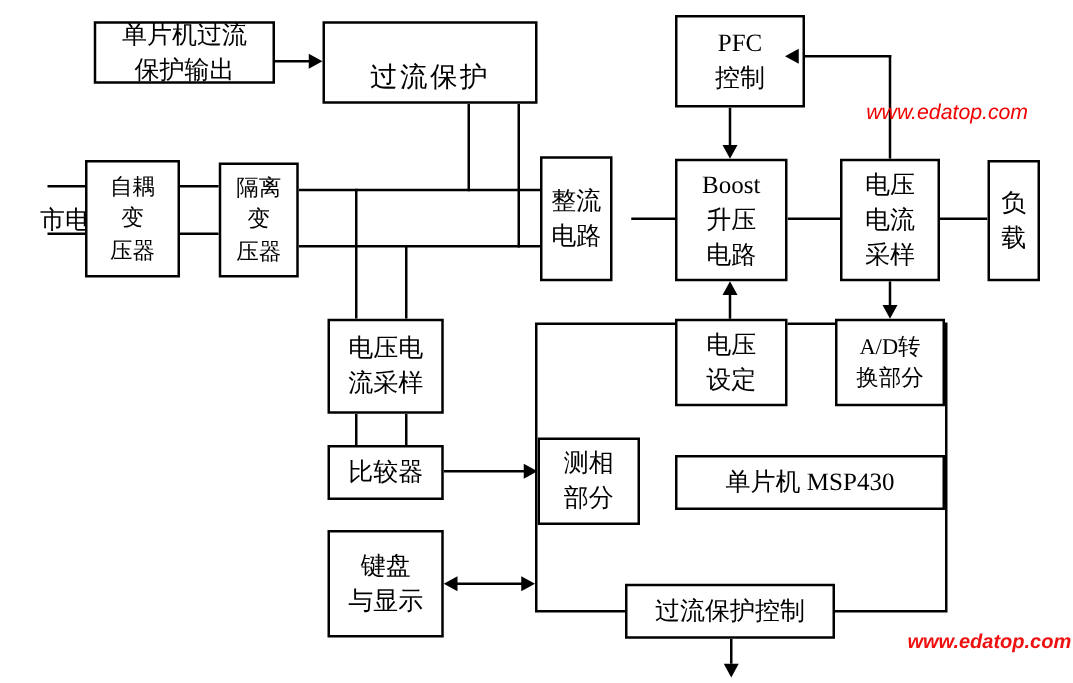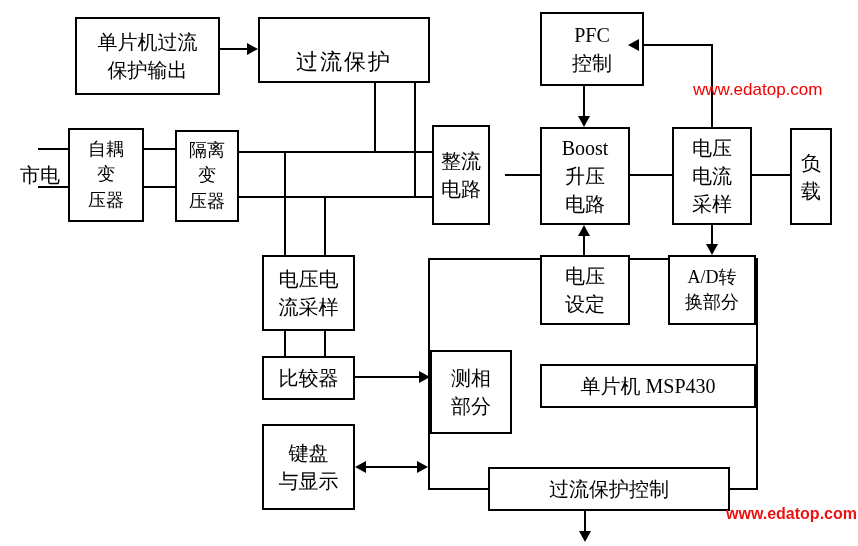--- a/index.html
+++ b/index.html
@@ -18,21 +18,21 @@
   .bigbox { position:absolute; border:2px solid #000; background:transparent; z-index:1; }
   .hline,.vline { position:absolute; background:#000; z-index:2; }
   .hline { height:2px; }
   .vline { width:2px; }
   .arr { position:absolute; width:0; height:0; z-index:4; }
   .arr-right { border-top:6px solid transparent; border-bottom:6px solid transparent; border-left:11px solid #000; }
   .arr-left  { border-top:6px solid transparent; border-bottom:6px solid transparent; border-right:11px solid #000; }
   .arr-up    { border-left:6px solid transparent; border-right:6px solid transparent; border-bottom:11px solid #000; }
   .arr-down  { border-left:6px solid transparent; border-right:6px solid transparent; border-top:11px solid #000; }
   .plain-lbl { position:absolute; font-size:20px; z-index:3; color:#000; }
-  .wm { position:absolute; z-index:5; font-family:"Liberation Sans","DejaVu Sans",sans-serif; }
+  .wm { position:absolute; z-index:5; font-family:"Liberation Sans","DejaVu Sans",sans-serif;font-style:italic; }
   .wm-top { left:693px; top:80px; font-size:17px; color:#f00000; }
   .wm-brand { left:718px; top:468px; font-size:25px; font-weight:bold; letter-spacing:1px; color:#ef8078; }
   .wm-bottom { left:726px; top:505px; font-size:16px; font-weight:bold; color:#ee1111; }
 </style>
 </head>
 <body>
 
 <div class="canvas">
 
   <div class="bigbox" style="left:428px;top:258px;width:330px;height:232px"></div>
@@ -78,23 +78,23 @@
   <div class="hline" style="left:364px;top:466px;width:56px"></div>
   <div class="arr arr-left" style="left:355px;top:461px"></div>
   <div class="arr arr-right" style="left:417px;top:461px"></div>
 
   <div class="hline" style="left:220px;top:48px;width:28px"></div>
   <div class="arr arr-right" style="left:247px;top:43px"></div>
 
   <div class="vline" style="left:584px;top:511px;height:20px"></div>
   <div class="arr arr-down" style="left:579px;top:531px"></div>
 
-  <div class="plain-lbl" style="left:20px;top:162px">市电</div>
+  <div class="plain-lbl" style="left:32px;top:162px">市电</div>
 
-  <div class="box" style="left:75px;top:17px;width:145px;height:78px">
+  <div class="box" style="left:75px;top:17px;width:145px;height:50px">
     <span class="lbl">单片机过流
 保护输出</span>
   </div>
 
   <div class="box" style="left:258px;top:17px;width:172px;height:66px">
     <span class="lbl wide">过流保护</span>
   </div>
 
   <div class="box" style="left:540px;top:12px;width:104px;height:74px">
     <span class="lbl">PFC
@@ -147,34 +147,34 @@
 
   <div class="box" style="left:668px;top:255px;width:88px;height:70px">
     <span class="lbl small">A/D转
 换部分</span>
   </div>
 
   <div class="box" style="left:262px;top:356px;width:93px;height:44px">
     <span class="lbl">比较器</span>
   </div>
 
-  <div class="box" style="left:430px;top:350px;width:82px;height:84px">
+  <div class="box" style="left:430px;top:350px;width:82px;height:70px">
     <span class="lbl">测相
 部分</span>
   </div>
 
   <div class="box" style="left:540px;top:364px;width:216px;height:44px">
     <span class="lbl">单片机 MSP430</span>
   </div>
 
   <div class="box" style="left:262px;top:424px;width:93px;height:86px">
     <span class="lbl">键盘
 与显示</span>
   </div>
 
-  <div class="box" style="left:488px;top:467px;width:242px;height:44px">
+  <div class="box" style="left:500px;top:467px;width:168px;height:44px">
     <span class="lbl">过流保护控制</span>
   </div>
 
   <div class="wm wm-top">www.edatop.com</div>
   <div class="wm wm-bottom">www.edatop.com</div>
 
 </div>
 
 </body></html>

